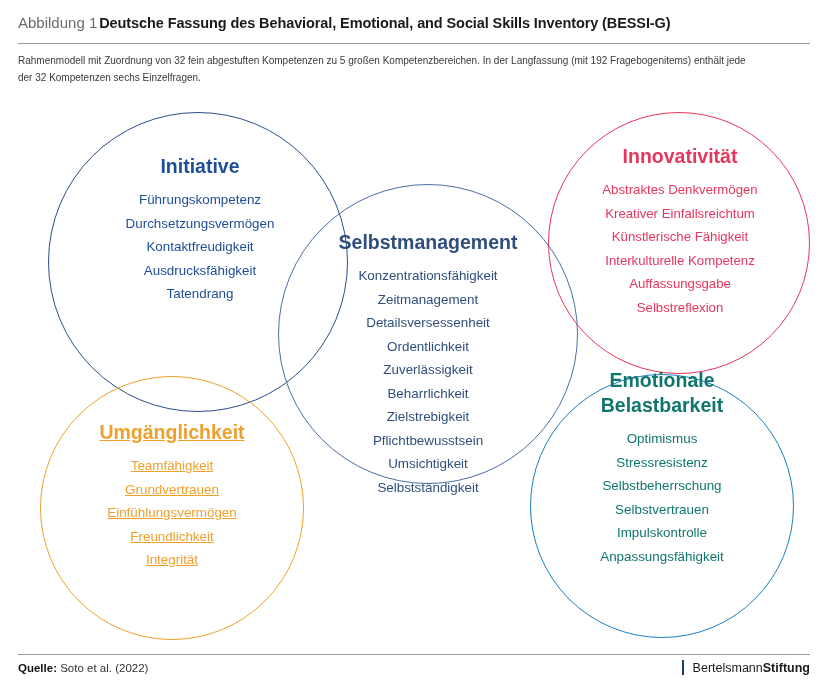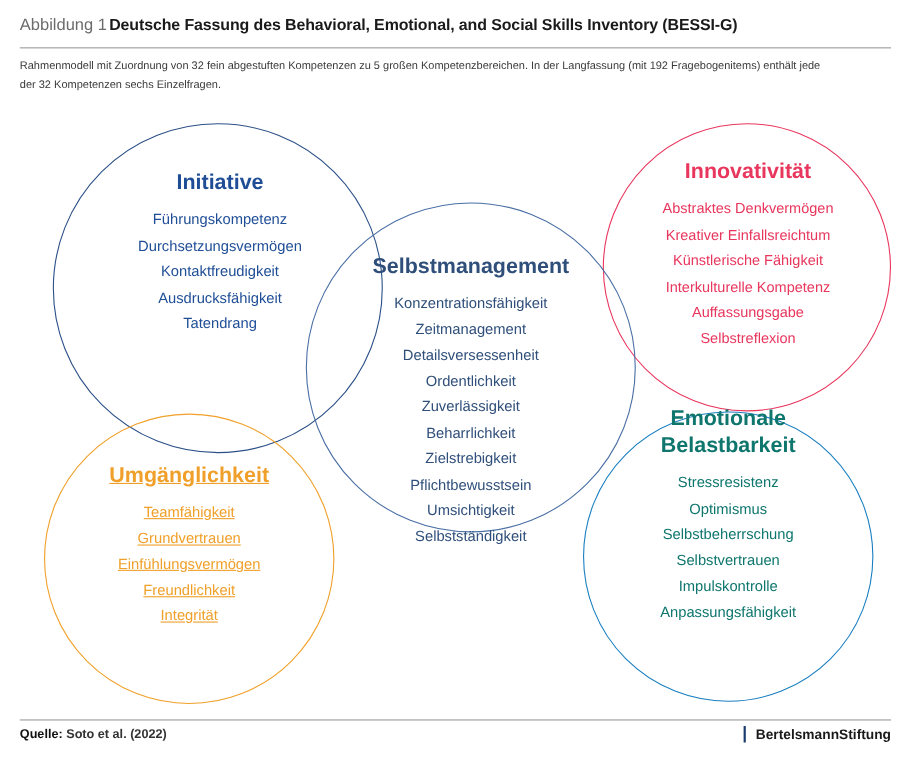--- a/index.html
+++ b/index.html
@@ -120,40 +120,39 @@
     width: 792px;
     height: 1px;
     background: #9a9a9a;
   }
   .source {
     position: absolute;
     left: 18px;
     top: 662px;
     font-size: 11.5px;
     color: #333333;
-    font-weight: bold;
   }
   .source b { color: #111111; }
   .brand {
     position: absolute;
     right: 18px;
     top: 660px;
     font-size: 12.5px;
     color: #1a1a1a;
     display: flex;
     align-items: center;
     gap: 9px;
   }
   .brand-bar {
     display: inline-block;
     width: 2px;
     height: 15px;
     background: #1a3c6e;
   }
-  .brand-name span.light { font-weight: bold; }
+  .brand-name span.light { font-weight: normal; }
   .brand-name span.bold { font-weight: bold; }
 </style>
 </head>
 <body>
 
 <div class="page">
 
   <div class="header">
     <div class="fig-label">Abbildung 1</div>
     <div class="fig-title">Deutsche Fassung des Behavioral, Emotional, and Social Skills Inventory (BESSI-G)</div>
@@ -218,22 +217,22 @@
         <div>Integrität</div>
       </div>
     </div>
 
     <div class="grp" id="grp-emotional">
       <div class="grp-title">
         <div>Emotionale</div>
         <div>Belastbarkeit</div>
       </div>
       <div class="grp-items">
+        <div>Optimismus</div>
         <div>Stressresistenz</div>
-        <div>Optimismus</div>
         <div>Selbstbeherrschung</div>
         <div>Selbstvertrauen</div>
         <div>Impulskontrolle</div>
         <div>Anpassungsfähigkeit</div>
       </div>
     </div>
 
   </div>
 
   <div class="rule-bottom"></div>

